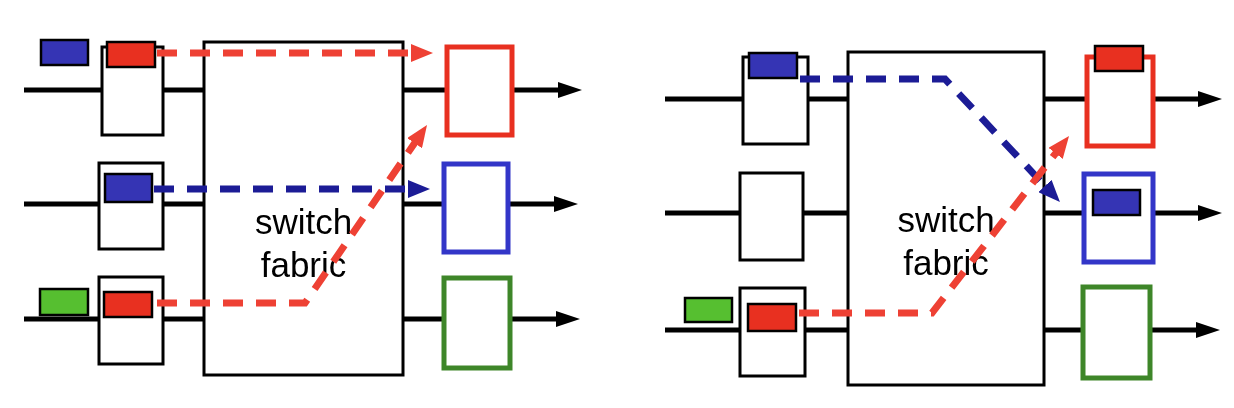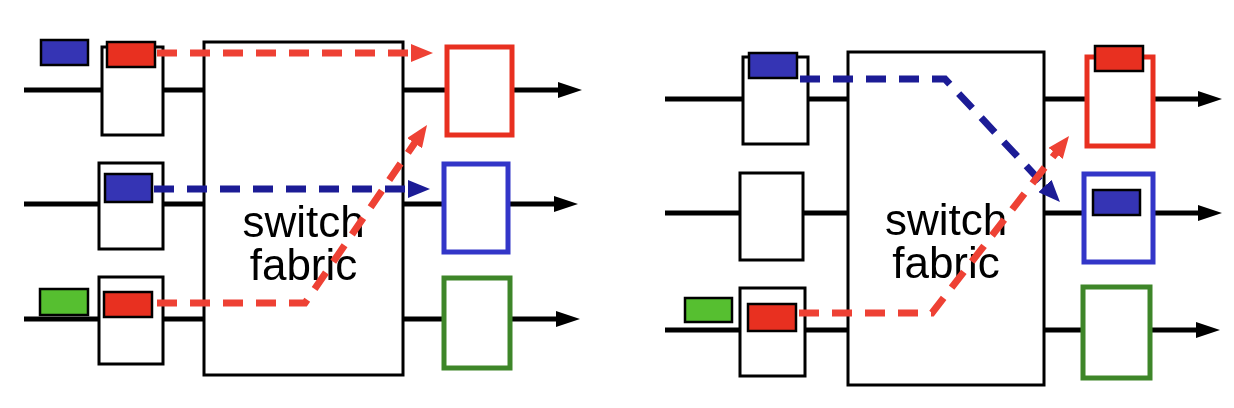--- a/index.html
+++ b/index.html
@@ -17,21 +17,21 @@
     width: 1234px; height: 408px;
   }
   .shapes  { z-index: 1; }
   .labels  { z-index: 2; }
   .flows   { z-index: 3; pointer-events: none; }
 
   .fabric-label {
     position: absolute;
     text-align: center;
     color: var(--text, #000000);
-    font-size: 44px;
+    font-size: 35px;
     line-height: 43px;
     letter-spacing: 0px;
   }
   .fabric-label.left  { left: 204px; top: 200px; width: 199px; }
   .fabric-label.right { left: 848px; top: 198px; width: 196px; }
   .fabric-label div { white-space: nowrap; }
 
   
   .link       { stroke: var(--line, #000000); stroke-width: 5; }
   .arrow      { stroke: var(--line, #000000); stroke-width: 5; fill: none; }

